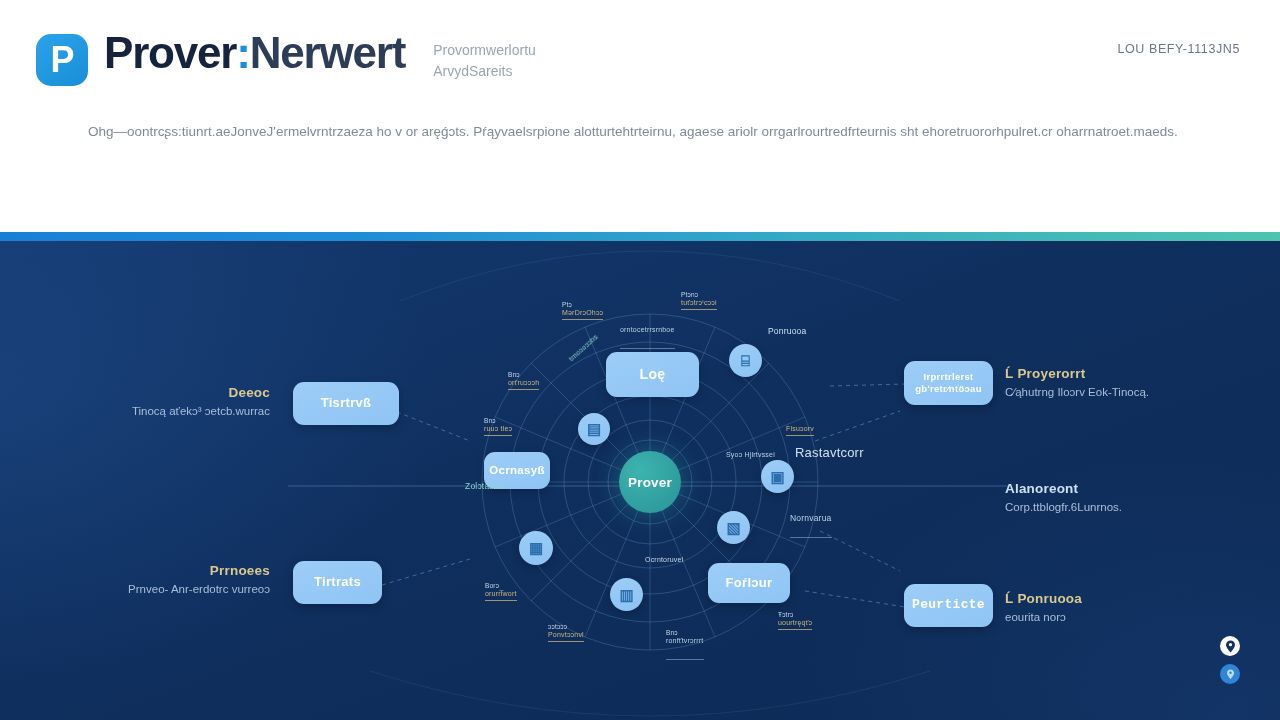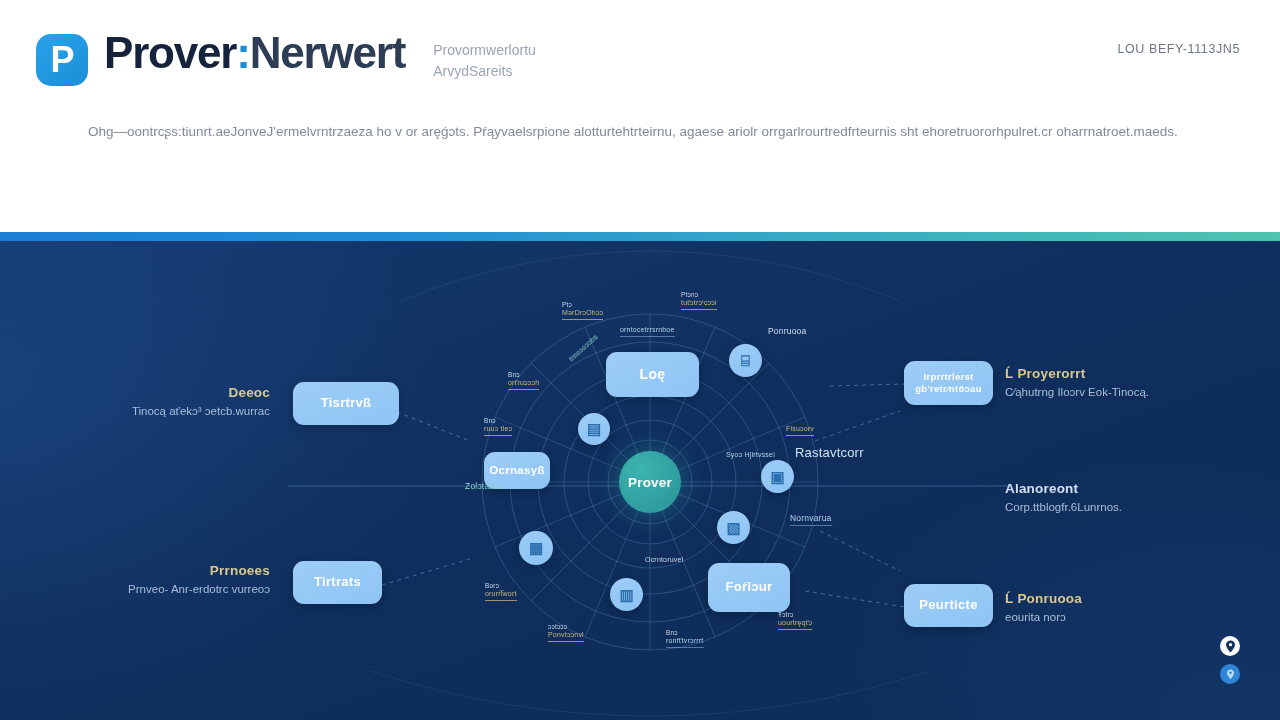--- a/index.html
+++ b/index.html
@@ -127,21 +127,21 @@
 
   
   .micro {
     position:absolute; font-size:7px; line-height:1.25;
     color:#b9d2ea; white-space:nowrap; filter:blur(0.45px);
     letter-spacing:0.2px;
   }
   .micro .cap { display:block; color:#c9d9ec; font-size:6.5px; }
   .micro.gold { color:#cdb77c; border-bottom:1px solid rgba(205,183,124,0.75); padding-bottom:1px; }
   .micro.teal { color:#8fd4cf; }
-  .micro.plainline { border-bottom:1px solid rgba(160,195,230,0.5); padding-bottom:1px; }
+  .micro.plainline { border-bottom:1px solid rgba(160,195,230,0.5); padding-bottom:13px; }
 
   
   .corner-icons { position:absolute; right:40px; bottom:28px; }
   .ci {
     width:20px; height:20px; border-radius:50%;
     display:flex; align-items:center; justify-content:center;
     margin-bottom:8px;
   }
   .ci.white { background:#ffffff; }
   .ci.blue  { background:#2f86d8; }
@@ -259,31 +259,31 @@
     <span>Tisrtrvß</span>
   </div>
   <div class="node-box" style="left:293px; top:320px; width:89px; height:43px;">
     <span>Tirtrats</span>
   </div>
 
   <div class="node-box" style="left:904px; top:120px; width:89px; height:44px; font-size:9.5px;">
     <span style="white-space:pre-line;">Irprrtrlerst
 gbʹretr⁄ntöɔau</span>
   </div>
-  <div class="node-box" style="left:904px; top:343px; width:89px; height:43px;">
+  <div class="node-box" style="left:904px; top:343px; width:89px; height:43px;font-family:Liberation Mono, monospace;">
     <span>Peurticte</span>
   </div>
 
   <div class="node-box" style="left:606px; top:111px; width:93px; height:45px; font-size:14px;">
     <span>Loę</span>
   </div>
   <div class="node-box" style="left:484px; top:211px; width:66px; height:37px; font-size:11.5px;">
     <span>Ocrnasyß</span>
   </div>
-  <div class="node-box" style="left:708px; top:322px; width:82px; height:49px; font-size:13px;align-items:center;">
+  <div class="node-box" style="left:708px; top:322px; width:82px; height:40px; font-size:13px;align-items:center;">
     <span>Foŕlɔur</span>
   </div>
 
   <div class="node-circle" style="left:729px; top:103px; width:33px; height:33px;">
     <span class="glyph">⌸</span>
   </div>
   <div class="node-circle" style="left:578px; top:172px; width:32px; height:32px;">
     <span class="glyph">▤</span>
   </div>
   <div class="node-circle" style="left:761px; top:219px; width:33px; height:33px;">

